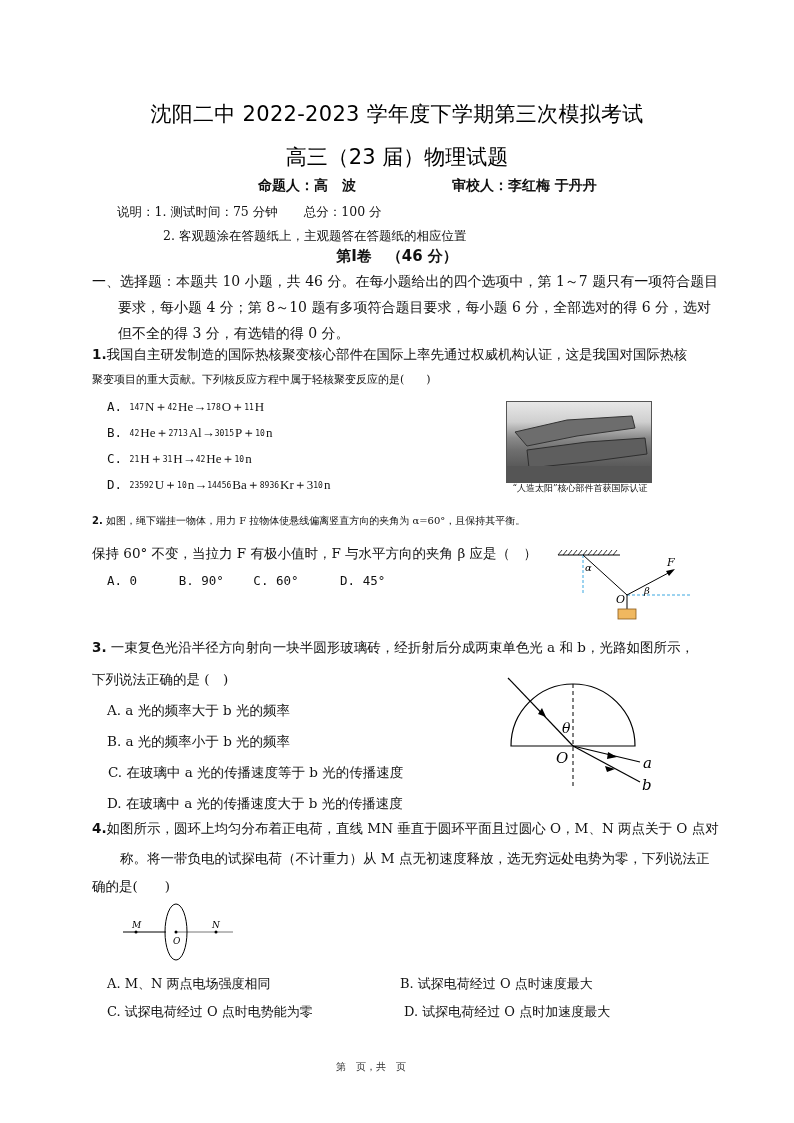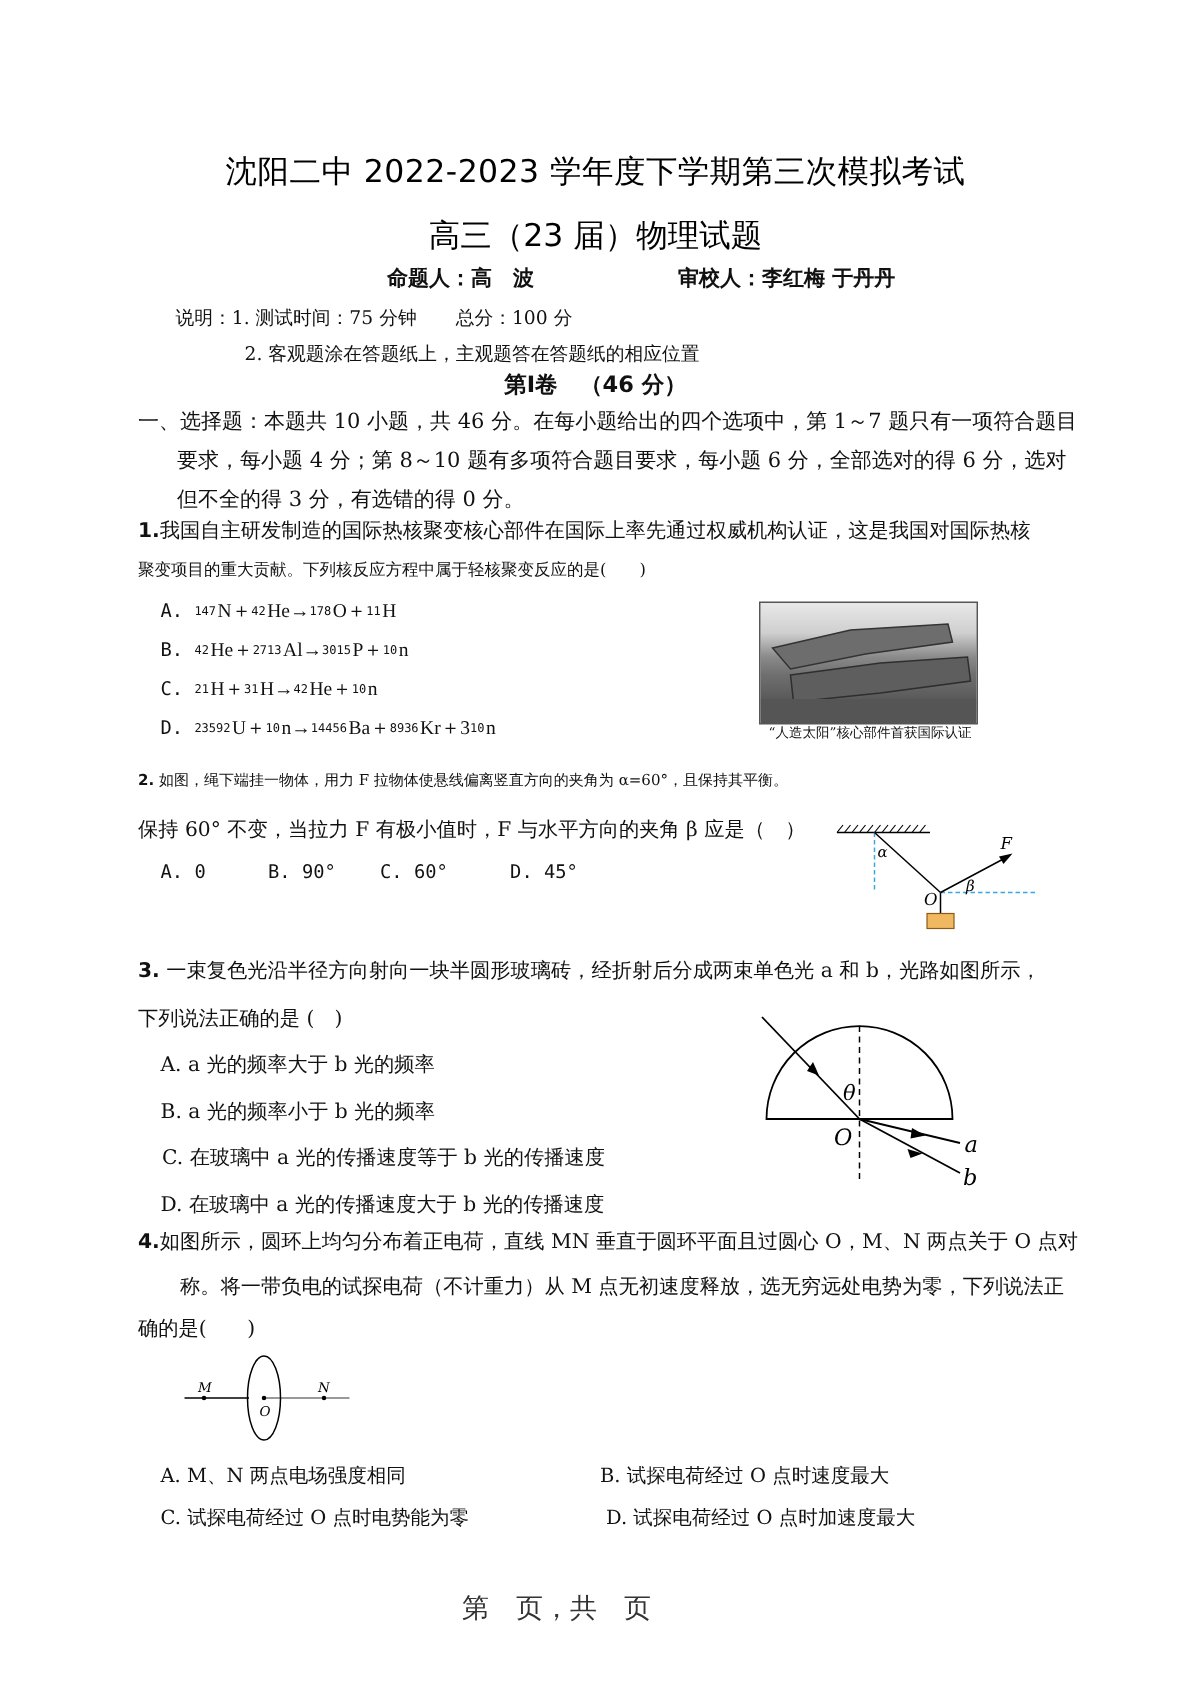--- a/index.html
+++ b/index.html
@@ -15,21 +15,21 @@
   .p { font-size:14px; line-height:26px; }
   .qnum { font-weight:bold; font-family:"DejaVu Sans","Liberation Sans", sans-serif; }
   .opt { font-size:12.5px; font-family:"DejaVu Sans Mono","Liberation Mono", monospace; }
   .nuc { display:inline-block; position:relative; vertical-align:baseline; }
   .iso { display:inline-flex; flex-direction:row; font-size:8px; line-height:8px; vertical-align:middle; margin-right:1px; text-align:right; }
   .iso span { display:block; }
   .sym { font-family:"Liberation Serif", serif; font-size:13px; }
   .photo { left:506px; top:401px; width:144px; height:80px; border:1px solid #555;
            background:linear-gradient(180deg,#e8e8e8 0%,#cfcfcf 25%,#8a8a8a 45%,#6f6f6f 60%,#5a5a5a 80%,#7a7a7a 100%); overflow:hidden; }
   .caption { left:500px; top:482px; width:160px; text-align:center; font-size:9px; }
-  .footer { top:1060px; left:0; width:742px; text-align:center; font-size:18px; color:#333; }
+  .footer { top:1060px; left:0; width:742px; text-align:center; font-size:10px; color:#333; }
 </style>
 </head>
 <body>
 
 <div class="abs title t1">沈阳二中 2022-2023 学年度下学期第三次模拟考试</div>
 <div class="abs title t2">高三（23 届）物理试题</div>
 <div class="abs authors" style="left:258px;">命题人：高　波</div>
 <div class="abs authors" style="left:452px;">审校人：李红梅 于丹丹</div>
 
 <div class="abs note" style="left:117px; top:204px;">

